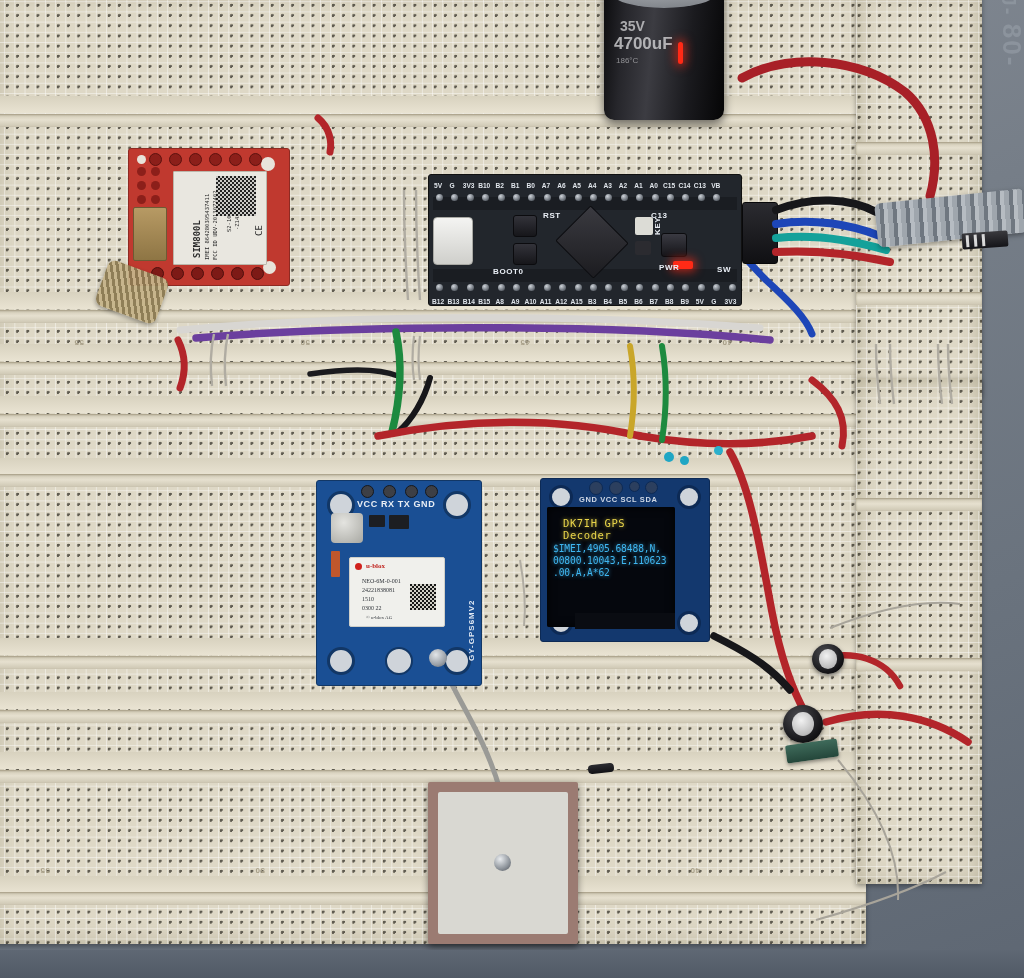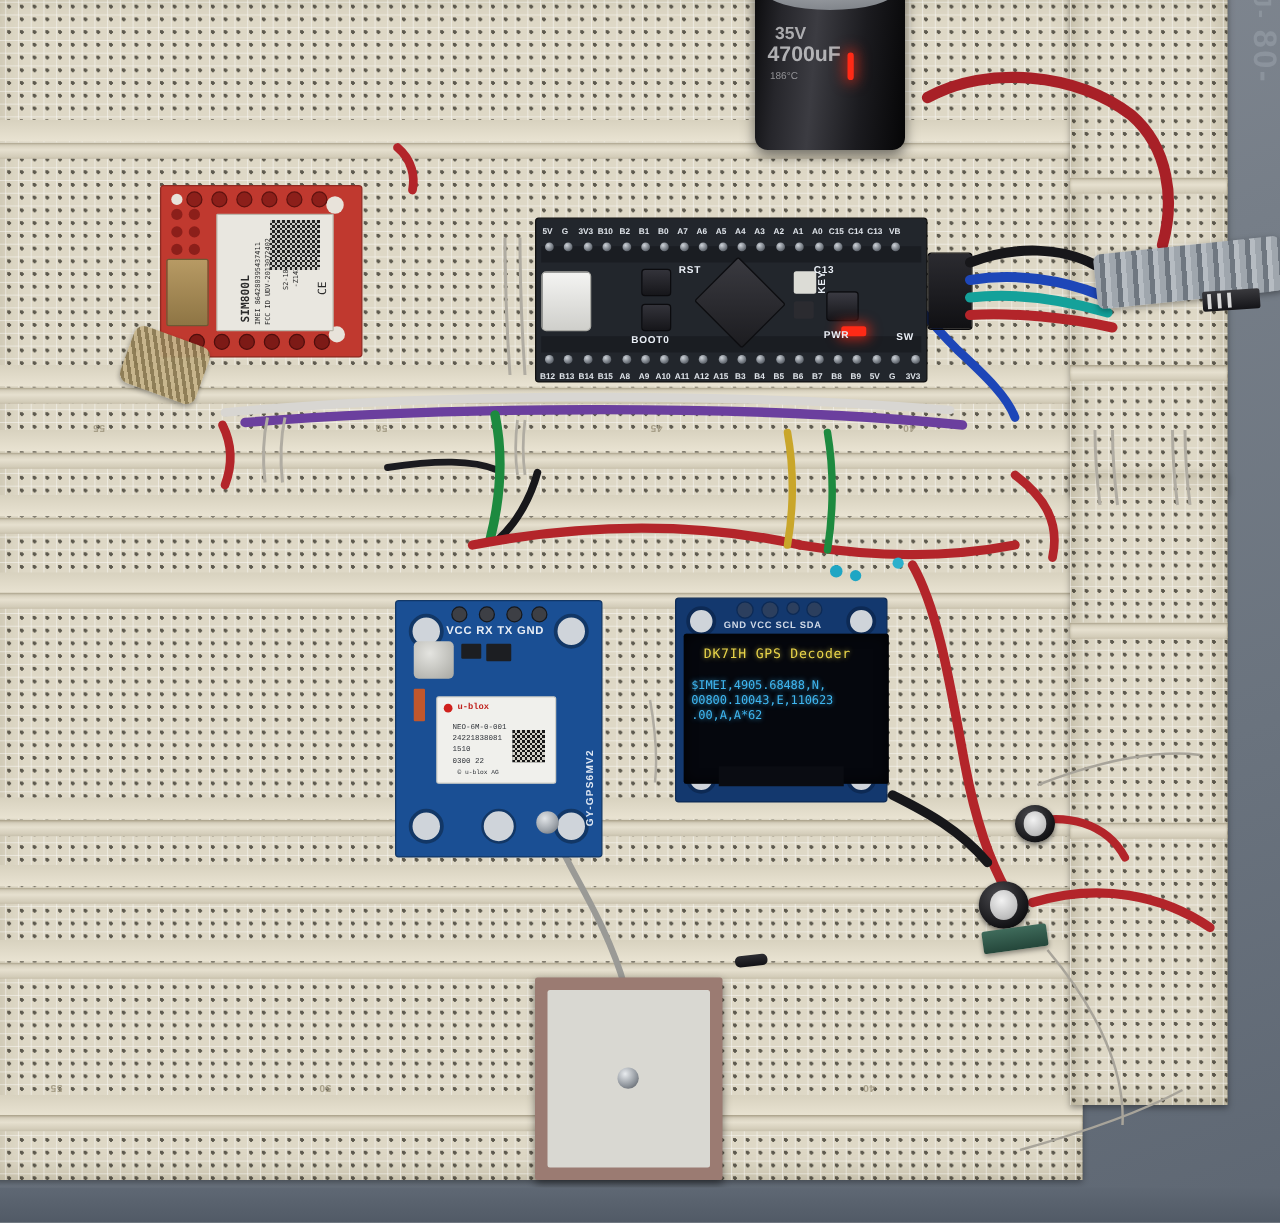--- a/index.html
+++ b/index.html
@@ -67,21 +67,21 @@
   .mcu-pin-lbl{position:absolute;color:#dfe4ea;font-size:6.6px;font-weight:bold;
     font-family:"Liberation Sans",sans-serif;}
   .hdr{position:absolute;background:#1a1d22;}
   .hdrpin{position:absolute;width:7px;height:7px;border-radius:50%;
     background:radial-gradient(circle at 35% 32%,#cfd4da,#6e747c 60%,#3a3e44);}
 
   
   #gps-module{background:#1a4f94;border:1px solid #123766;}
   #gps-chip{position:absolute;background:#f0f0ec;border:1px solid #cfcfc8;border-radius:2px;}
   .gps-txt{position:absolute;color:#30343a;font-size:6px;
-    font-family:Liberation Mono, monospace;white-space:nowrap;}
+    font-family:Liberation Serif, serif;white-space:nowrap;}
   .gps-side{position:absolute;color:#dfe7f2;font-size:8px;font-weight:bold;
     letter-spacing:1px;transform:rotate(-90deg);transform-origin:left top;white-space:nowrap;}
 
   
   .ecap{position:absolute;border-radius:50%;
     background:radial-gradient(circle at 38% 30%,#4a4a4e,#17171a 65%,#000);
     box-shadow:0 2px 4px rgba(0,0,0,.5);}
   .ecap .stripe{position:absolute;left:22%;top:18%;width:56%;height:64%;border-radius:50%;
     background:radial-gradient(circle at 42% 35%,#f2f2f2,#bdbdbd 70%,#8e8e8e);}
 
@@ -294,21 +294,21 @@
 
     <div style="position:absolute;left:206px;top:42px;width:18px;height:18px;
                 background:#dcdcd6;border-radius:2px;"></div>
     <div style="position:absolute;left:206px;top:66px;width:16px;height:14px;
                 background:#2b2b30;border-radius:2px;"></div>
 
     <div style="position:absolute;left:244px;top:86px;width:20px;height:8px;border-radius:2px;
                 background:#ff2a16;box-shadow:0 0 9px 3px rgba(255,42,22,.6);"></div>
 
     <div class="silk" style="left:82px;top:36px;padding-left:32px;">RST</div>
-    <div class="silk" style="left:76px;top:92px;">BOOT0</div>
+    <div class="silk" style="left:64px;top:92px;">BOOT0</div>
     <div class="silk" style="left:224px;top:60px;transform:rotate(-90deg);transform-origin:left top;">KEY</div>
     <div class="silk" style="left:230px;top:88px;">PWR</div>
     <div class="silk" style="left:222px;top:36px;">C13</div>
     <div class="silk" style="left:288px;top:90px;">SW</div>
   </div>
 
   <div id="mcu-top-labels">
       <div class="mcu-pin-lbl" style="left: 434px; top: 182px;">5V</div>
       <div class="mcu-pin-lbl" style="left: 449.4px; top: 182px;">G</div>
       <div class="mcu-pin-lbl" style="left: 462.8px; top: 182px;">3V3</div>
@@ -468,21 +468,21 @@
     <div class="pad" style="right:8px;bottom:6px;width:18px;height:18px;background:#cfd4da;border:3px solid #0d2a55;"></div>
 
     <div style="position:absolute;left:48px;top:2px;width:70px;height:12px;">
       <div class="pad" style="left:0;top:0;width:12px;height:12px;background:#2c3f5e;border:1px solid #0d2a55;"></div>
       <div class="pad" style="left:20px;top:0;width:12px;height:12px;background:#2c3f5e;border:1px solid #0d2a55;"></div>
       <div class="pad" style="left:40px;top:0;width:9px;height:9px;background:#2c3f5e;border:1px solid #0d2a55;"></div>
       <div class="pad" style="left:56px;top:0;width:11px;height:11px;background:#2c3f5e;border:1px solid #0d2a55;"></div>
     </div>
     <div class="silk" style="left:38px;top:16px;font-size:7.5px;color:#cfd8e6;">GND VCC SCL SDA</div>
 
-    <div id="oled-glass" style="left:6px;top:28px;width:164px;height:120px;">
+    <div id="oled-glass" style="left:6px;top:28px;width:128px;height:120px;">
       <div class="oled-title" style="left:16px;top:10px;">DK7IH GPS Decoder</div>
       <div class="oled-line" style="left:6px;top:36px;">$IMEI,4905.68488,N,</div>
       <div class="oled-line" style="left:6px;top:48px;">00800.10043,E,110623</div>
       <div class="oled-line" style="left:6px;top:60px;">.00,A,A*62</div>
 
       <div style="position:absolute;left:28px;bottom:-2px;width:100px;height:16px;background:#0a0c12;"></div>
     </div>
   </div>
 
   <div style="position:absolute;left:664px;top:452px;width:10px;height:10px;border-radius:50%;background:#1fa6c4;"></div>

